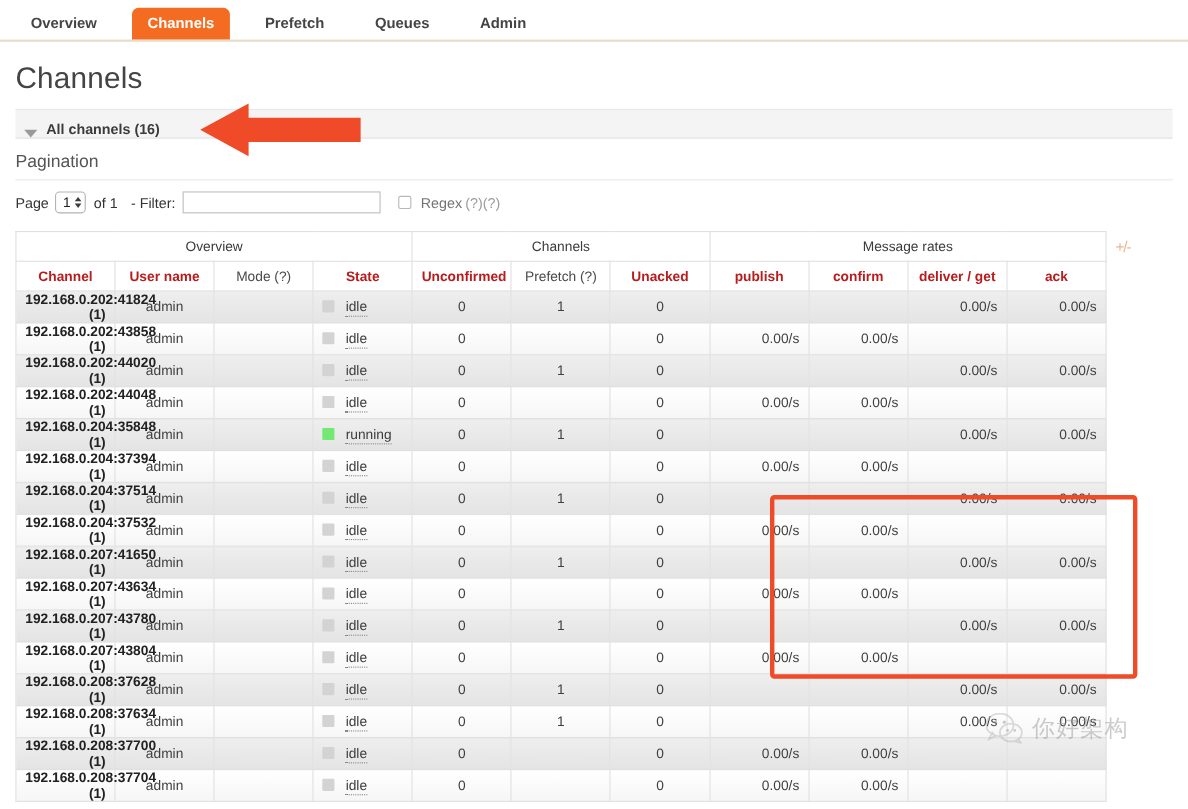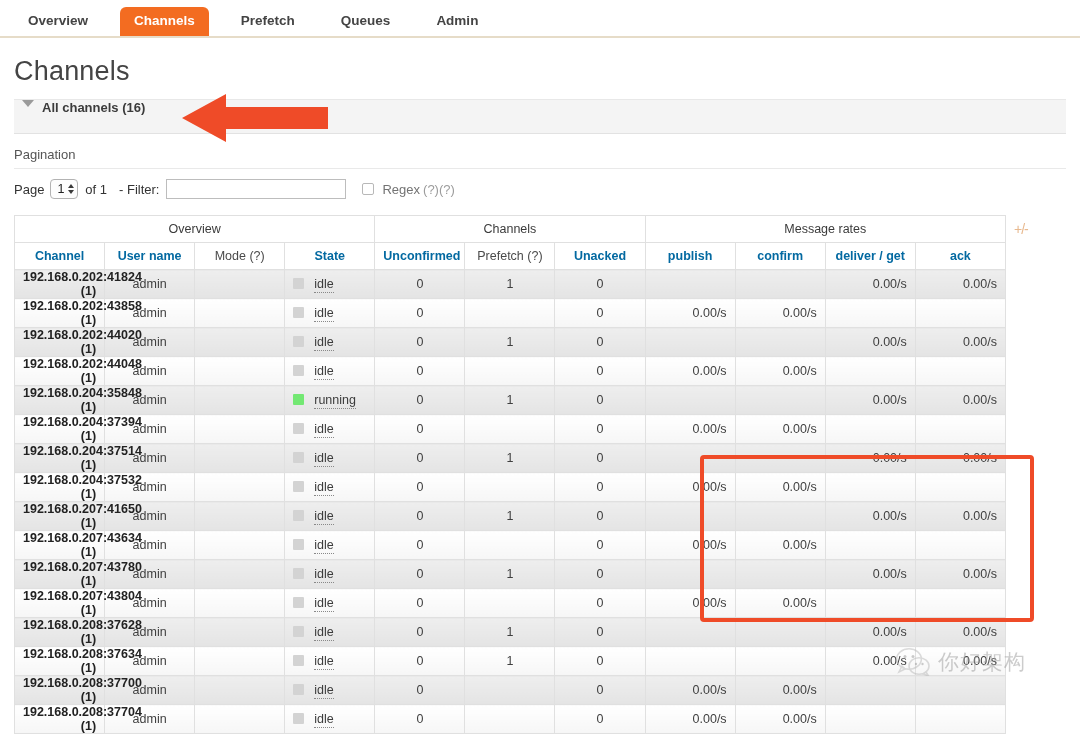--- a/index.html
+++ b/index.html
@@ -46,39 +46,39 @@
     padding: 18px 0 12px 14px;
     letter-spacing: .2px;
   }
 
   
   .section-bar {
     margin: 0 14px 0 14px;
     background: #f4f4f4;
     border-top: 1px solid #e8e8e8;
     border-bottom: 1px solid #e2e2e2;
-    height: 35px;
+    height: 27px;
     display: flex;
-    align-items: flex-start;
+    align-items: flex-end;
     padding-left: 8px;
     cursor: pointer;
   }
   .tri {
     width: 0; height: 0;
     border-left: 6px solid transparent;
     border-right: 6px solid transparent;
     border-top: 7px solid #9a9a9a;
     margin-right: 8px;
   }
   .section-title { font-size: 13px; font-weight: bold; color: #3b3b3b; }
 
   
   .sub-head {
     margin: 13px 14px 0 14px;
-    font-size: 13px;
+    font-size: 16px;
     color: #555;
     padding-bottom: 6px;
     border-bottom: 1px solid #e9e9e9;
   }
   .pag-row {
     margin: 8px 14px 0 14px;
     display: flex;
     align-items: center;
     font-size: 13px;
     color: #333;
@@ -137,21 +137,21 @@
   th.grp {
     background: #ffffff;
     font-weight: normal;
     color: #3b3b3b;
     font-size: 12.5px;
     text-align: center;
     height: 26px;
   }
   th.col {
     background: #ffffff;
-    color: #0369a1;
+    color: #b91c1c;
     font-weight: bold;
     text-align: center;
     height: 27px;
     white-space: nowrap;
   }
   th.col.soft { font-weight: normal; color: #4a4a4a; }
   tr.r-odd td { background: #e9e9e9; background: linear-gradient(#eeeeee,#e4e4e4); }
   tr.r-even td { background: #fcfcfc; background: linear-gradient(#ffffff,#f6f6f6); }
   td.chan-name { font-weight: bold; color: #222; text-align: right; }
   td.user { text-align: center; color: #3f3f3f; }

